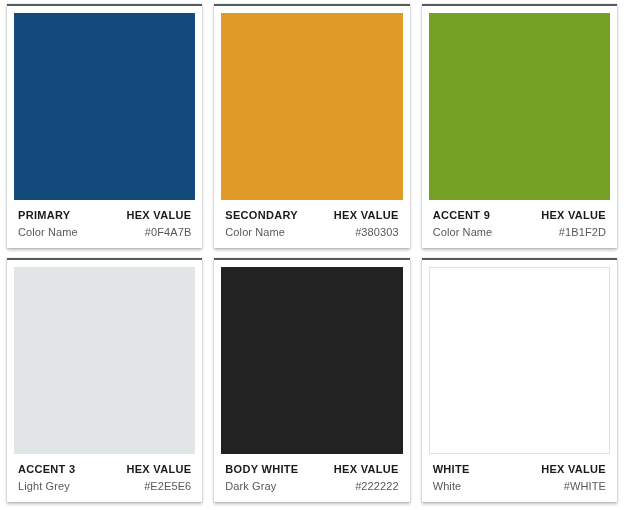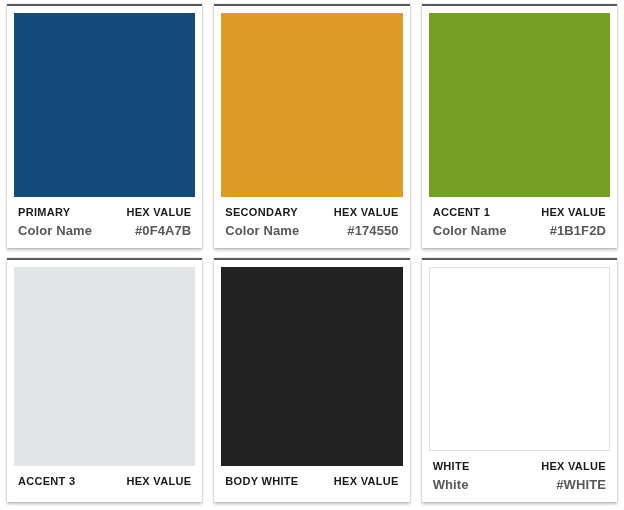--- a/index.html
+++ b/index.html
@@ -68,22 +68,22 @@
   .role-label,
   .hex-label {
     font-size: 11px;
     font-weight: bold;
     color: #1a1a1a;
     letter-spacing: 0.3px;
   }
 
   .color-name,
   .hex-value {
-    font-size: 13px;
-    font-weight: bold;
+    font-size: 11px;
+    font-weight: normal;
     color: #55595c;
     letter-spacing: 0.1px;
   }
 </style>
 </head>
 <body>
 
 <div class="palette-grid">
 
   <div class="swatch-card">
@@ -102,55 +102,63 @@
 
   <div class="swatch-card">
     <div class="swatch-chip" style="background-color: rgb(224, 154, 40);"></div>
     <div class="card-info">
       <div class="info-row title-row">
         <span class="role-label">SECONDARY</span>
         <span class="hex-label">HEX VALUE</span>
       </div>
       <div class="info-row">
         <span class="color-name">Color Name</span>
-        <span class="hex-value">#174550</span>
+        <span class="hex-value">#380303</span>
       </div>
     </div>
   </div>
 
   <div class="swatch-card">
     <div class="swatch-chip" style="background-color: rgb(116, 160, 36);"></div>
     <div class="card-info">
       <div class="info-row title-row">
-        <span class="role-label">ACCENT 1</span>
+        <span class="role-label">ACCENT 9</span>
         <span class="hex-label">HEX VALUE</span>
       </div>
       <div class="info-row">
         <span class="color-name">Color Name</span>
         <span class="hex-value">#1B1F2D</span>
       </div>
     </div>
   </div>
 
   <div class="swatch-card">
     <div class="swatch-chip" style="background-color: rgb(226, 229, 230);"></div>
     <div class="card-info">
       <div class="info-row title-row">
         <span class="role-label">ACCENT 3</span>
         <span class="hex-label">HEX VALUE</span>
       </div>
+      <div class="info-row">
+        <span class="color-name">Light Grey</span>
+        <span class="hex-value">#E2E5E6</span>
+      </div>
     </div>
   </div>
 
   <div class="swatch-card">
     <div class="swatch-chip" style="background-color: rgb(34, 34, 34);"></div>
     <div class="card-info">
       <div class="info-row title-row">
         <span class="role-label">BODY WHITE</span>
         <span class="hex-label">HEX VALUE</span>
+      </div>
+      <div class="info-row">
+        <span class="color-name">Dark Gray</span>
+        <span class="hex-value">#222222</span>
       </div>
     </div>
   </div>
 
   <div class="swatch-card">
     <div class="swatch-chip outlined" style="background-color: rgb(255, 255, 255);"></div>
     <div class="card-info">
       <div class="info-row title-row">
         <span class="role-label">WHITE</span>
         <span class="hex-label">HEX VALUE</span>

